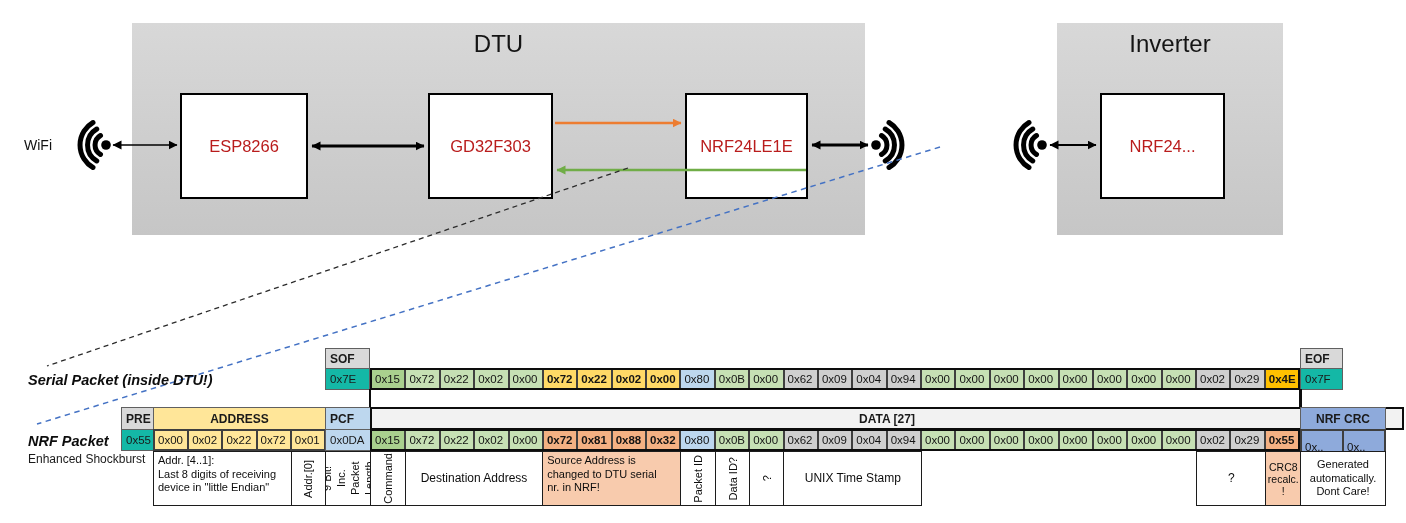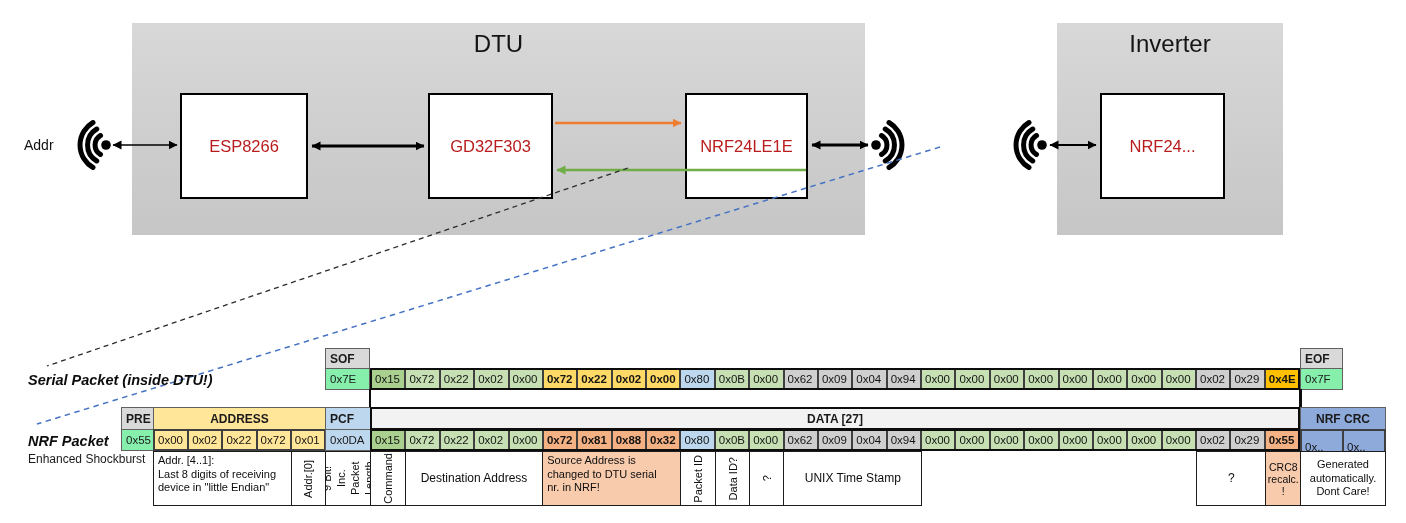--- a/index.html
+++ b/index.html
@@ -9,21 +9,21 @@
   .graybox{position:absolute;background:linear-gradient(180deg,#d8d8d8 0%,#cdcdcd 60%,#c6c6c6 100%);}
   .bigtitle{position:absolute;font-size:24px;color:#141414;text-align:center;}
   .comp{position:absolute;background:#fff;border:2px solid #000;display:flex;align-items:center;
         justify-content:center;font-size:16.5px;color:#b91c1c;box-sizing:border-box;}
   .wifi-label{position:absolute;font-size:14px;color:#111;}
   svg.layer{position:absolute;left:0;top:0;pointer-events:none;}
   
   .hcell{position:absolute;box-sizing:border-box;border:1.5px solid #606060;background:#d9d9d9;
          font-size:12px;font-weight:700;display:flex;align-items:center;padding-left:4px;white-space:nowrap;}
   .hcell.center{justify-content:center;padding-left:0;}
-  .vcellbox{position:absolute;box-sizing:border-box;border:1.5px solid #606060;background:#86efac;
+  .vcellbox{position:absolute;box-sizing:border-box;border:1.5px solid #606060;background:#14b8a6;
          font-size:11.5px;display:flex;align-items:center;padding-left:4px;white-space:nowrap;}
   .seg{position:absolute;box-sizing:border-box;display:flex;border:2px solid #3f3f3f;}
   .seg.thick{border:2.5px solid #0d0d0d;}
   .cell{flex:1;display:flex;align-items:center;padding-left:3px;border-left:2px solid #3f3f3f;
         font-size:11.5px;color:#141414;white-space:nowrap;overflow:hidden;box-sizing:border-box;}
   .cell:first-child{border-left:none;}
   .g1{background:#A9D08E;} .g2{background:#C6E0B4;} .gold{background:#FFD966;}
   .amber{background:#FFC000;} .salmon{background:#F4B183;} .blue{background:#BDD7EE;}
   .gy{background:#CFCFCF;} .yellow{background:#FFE699;} .crcblue{background:#8EAADB;}
   .bold{font-weight:700;}
@@ -41,21 +41,21 @@
 <body>
 
 <div id="stage">
 
   <div class="graybox" style="left:132px;top:23px;width:733px;height:212px;"></div>
   <div class="graybox" style="left:1057px;top:23px;width:226px;height:212px;"></div>
 
   <div class="bigtitle" style="left:132px;top:30px;width:733px;">DTU</div>
   <div class="bigtitle" style="left:1057px;top:30px;width:226px;">Inverter</div>
 
-  <div class="wifi-label" style="left:24px;top:137px;">Addr</div>
+  <div class="wifi-label" style="left:24px;top:137px;">WiFi</div>
 
   <div class="comp" style="left:180px;top:93px;width:128px;height:106px;">
     <span>ESP8266</span>
   </div>
   <div class="comp" style="left:428px;top:93px;width:125px;height:106px;">
     <span>GD32F303</span>
   </div>
   <div class="comp" style="left:685px;top:93px;width:123px;height:106px;">
     <span>NRF24LE1E</span>
   </div>
@@ -149,21 +149,21 @@
 
   <div class="connector" style="left:368.5px;top:389px;width:2.5px;height:19px;"></div>
   <div class="connector" style="left:1299px;top:389px;width:2.5px;height:19px;"></div>
 
   <div class="pkt-label" style="left:28px;top:433px;">NRF Packet</div>
   <div class="sub-label" style="left:28px;top:452px;">Enhanced Shockburst</div>
 
   <div class="hcell" style="left:121px;top:407px;width:33px;height:23px;">PRE</div>
   <div class="hcell center yellow" style="left:153px;top:407px;width:173px;height:23px;background:#FFE699;">ADDRESS</div>
   <div class="hcell blue" style="left:325px;top:407px;width:46px;height:23px;background:#BDD7EE;">PCF</div>
-  <div class="hcell center" style="left:370px;top:407px;width:930px;height:23px;background:#F2F2F2;border:2.5px solid #0d0d0d;">DATA [27]</div>
+  <div class="hcell center" style="left:370px;top:407px;width:1034px;height:23px;background:#F2F2F2;border:2.5px solid #0d0d0d;">DATA [27]</div>
   <div class="hcell center crcblue" style="left:1300px;top:407px;width:86px;height:23px;background:#8EAADB;">NRF CRC</div>
 
   <div class="vcellbox" style="left:121px;top:429px;width:33px;height:22px;">0x55</div>
   <div class="seg" style="left:153px;top:429px;width:173px;height:22px;">
 
   <div class="cell yellow">0x00</div>
       <div class="cell yellow">0x02</div>
       <div class="cell yellow">0x22</div>
       <div class="cell yellow">0x72</div>
       <div class="cell yellow">0x01</div>

